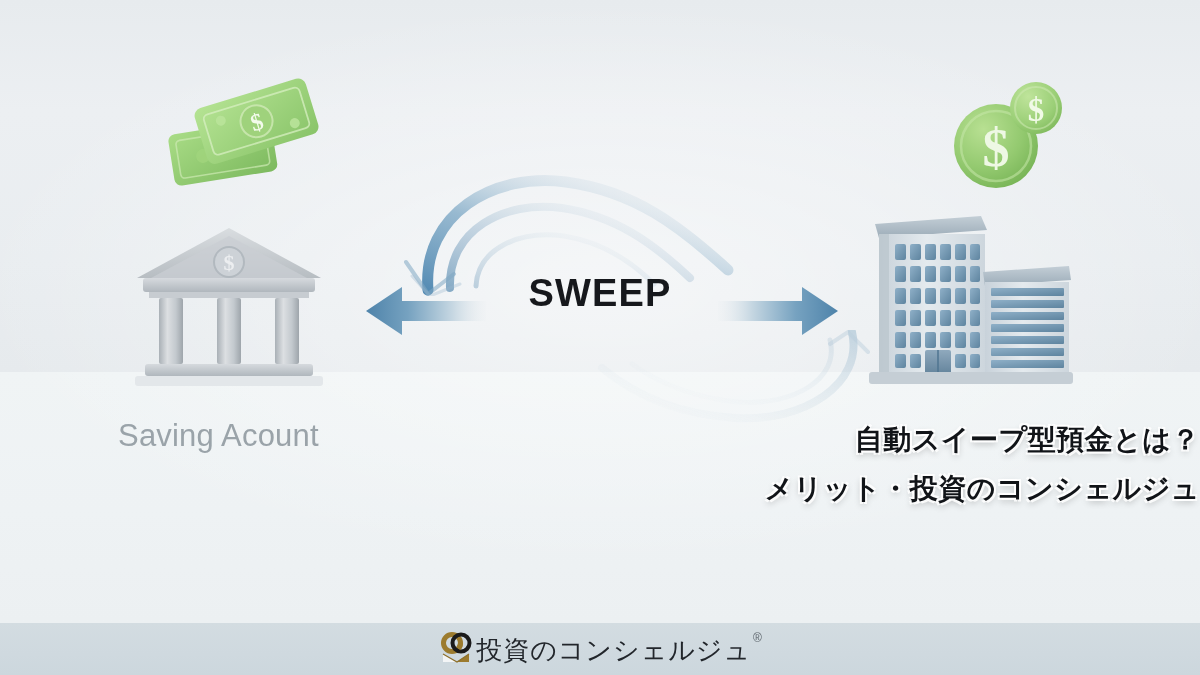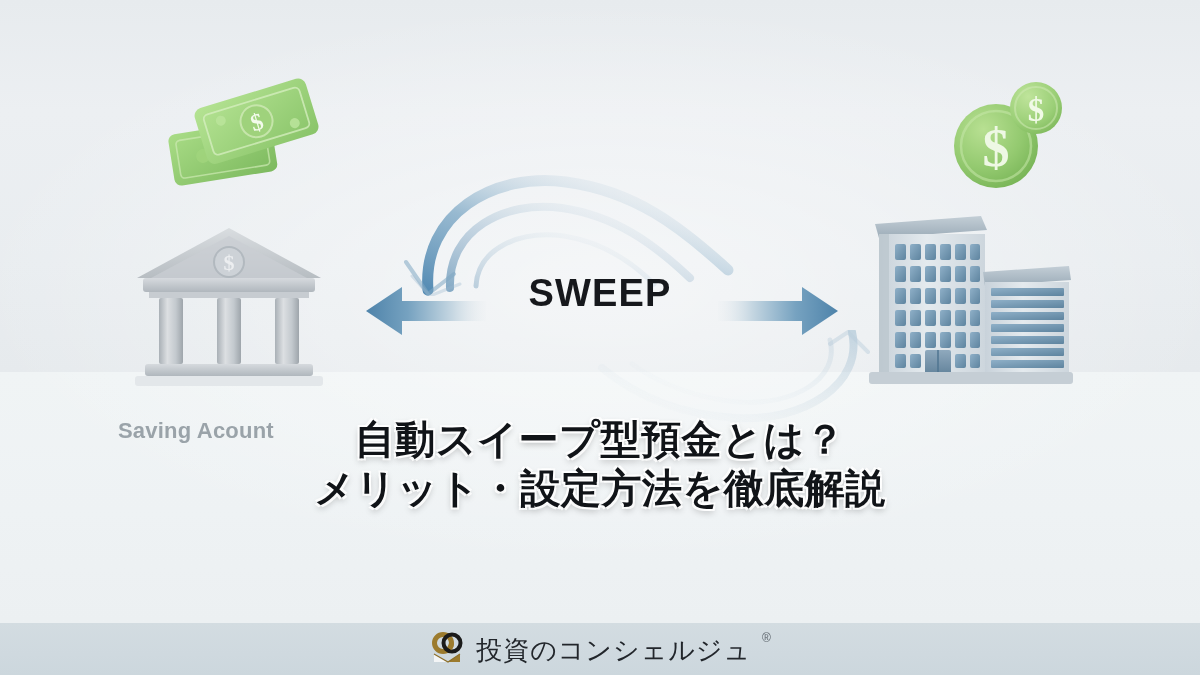--- a/index.html
+++ b/index.html
@@ -55,48 +55,48 @@
 
   
   .icon-bank   { position:absolute; left:131px; top:222px; width:196px; height:168px; }
   .icon-office { position:absolute; left:863px; top:200px; width:212px; height:190px; }
   .icon-bills  { position:absolute; left:162px; top:62px;  width:178px; height:136px; }
   .icon-coins  { position:absolute; left:944px; top:74px;  width:120px; height:122px; }
 
   
   .bg-label {
     position:absolute; top:418px;
-    font-size:22px; font-weight:700; color:#9aa3a9;
+    font-size:31px; font-weight:400; color:#9aa3a9;
     white-space:nowrap; letter-spacing:.2px;
   }
   .bg-label-left  { left:118px; }
   .bg-label-right { left:885px; }
 
   
   .title-block {
     position:absolute; left:0; top:415px; width:1200px;
-    text-align:center;
+    text-align:right;
     color:#111418;
     font-weight:700;
-    font-size:40px;
+    font-size:28px;
     line-height:49px;
     letter-spacing:.5px;
     text-shadow:
        2px 2px 0 rgba(255,255,255,0.85),
       -2px 2px 0 rgba(255,255,255,0.85),
        2px -2px 0 rgba(255,255,255,0.85),
       -2px -2px 0 rgba(255,255,255,0.85),
        0 3px 7px rgba(0,0,0,0.30);
   }
   .title-block .tline { display:block; }
 
   
   .footer {
     position:absolute; left:0; top:623px; width:1200px; height:52px;
-    display:flex; align-items:center; justify-content:center; gap:10px;
+    display:flex; align-items:center; justify-content:center; gap:1px;
   }
   .footer-logo { width:36px; height:34px; flex:0 0 auto; }
   .footer-text {
     font-size:26px; font-weight:500; color:#22262b;
     letter-spacing:1px; position:relative; top:1px;
   }
   .footer-reg {
     font-size:12px; color:#5e666d; position:relative; top:-11px; left:1px;
   }
 </style>
@@ -357,21 +357,21 @@
 
     <circle cx="92" cy="34" r="26" fill="url(#coinSm)"></circle>
     <circle cx="92" cy="34" r="21" fill="none" stroke="#cdeab2" stroke-width="2" opacity="0.55"></circle>
     <text x="92" y="47" text-anchor="middle" font-family="Liberation Serif, serif" font-size="33" font-weight="700" fill="#f0faE6">$</text>
   </svg>
 
   <div class="bg-label bg-label-left">Saving Acount</div>
 
   <div class="title-block">
     <span class="tline">自動スイープ型預金とは？</span>
-    <span class="tline">メリット・設定方法を徹底解説</span>
+    <span class="tline">メリット・投資のコンシェルジュ</span>
   </div>
 
   <div class="footer">
     <svg class="footer-logo" viewBox="0 0 36 34">
       <circle cx="13" cy="11" r="8.5" fill="none" stroke="#9c7b2e" stroke-width="5"></circle>
       <circle cx="22" cy="11" r="8.5" fill="none" stroke="#1b1b1b" stroke-width="4"></circle>
       <circle cx="13" cy="11" r="8.5" fill="none" stroke="#9c7b2e" stroke-width="5" stroke-dasharray="26 80" stroke-dashoffset="20"></circle>
       <path d="M4,22 L18,30 L4,30 Z" fill="#f3f5f6"></path>
       <path d="M18,30 L30,22 L30,30 Z" fill="#9c7b2e"></path>
       <path d="M4,22 L18,30 L30,22" fill="none" stroke="#8c6f2a" stroke-width="1.2"></path>

